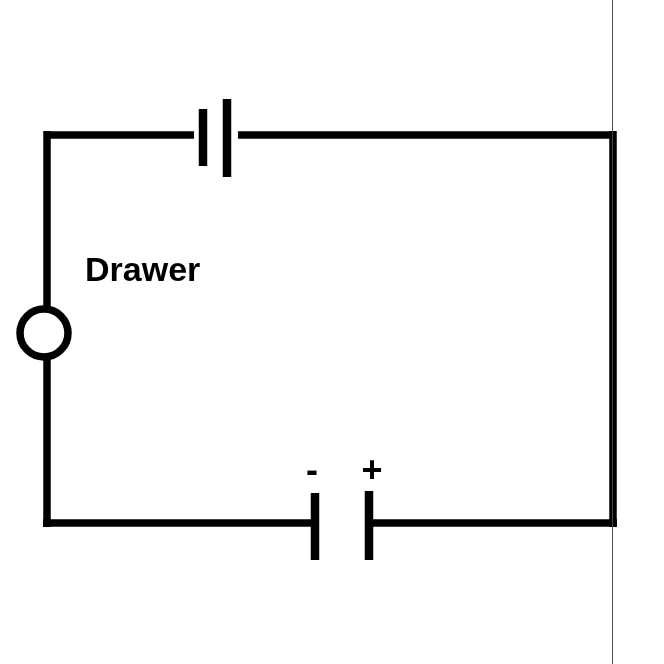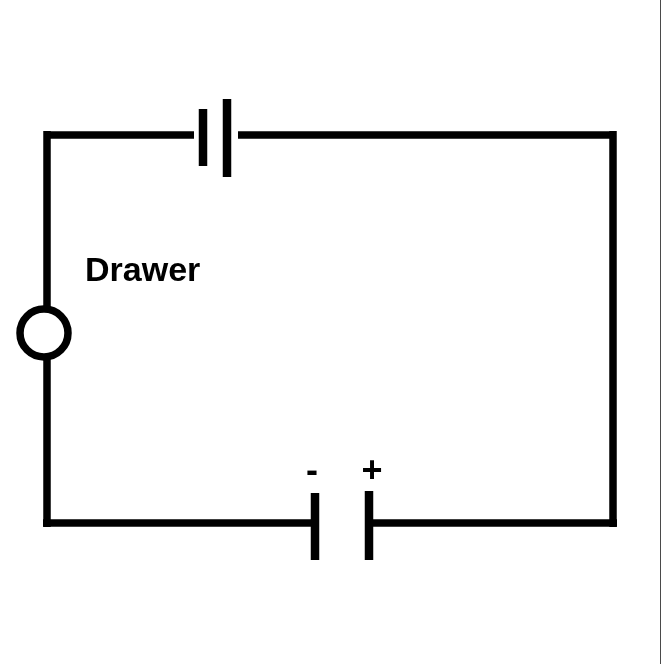--- a/index.html
+++ b/index.html
@@ -9,21 +9,21 @@
     background: #ffffff;
   }
   body {
     width: 664px;
     height: 664px;
     font-family: "Liberation Sans", sans-serif;
     overflow: hidden;
   }
   #canvas {
     position: relative;
-    width: 664px;
+    width: 616px;
     height: 664px;
     background: #ffffff;
     box-sizing: border-box;
   }
   #canvas-border {
     position: absolute;
     top: 0;
     right: 3px;
     width: 1px;
     height: 664px;

